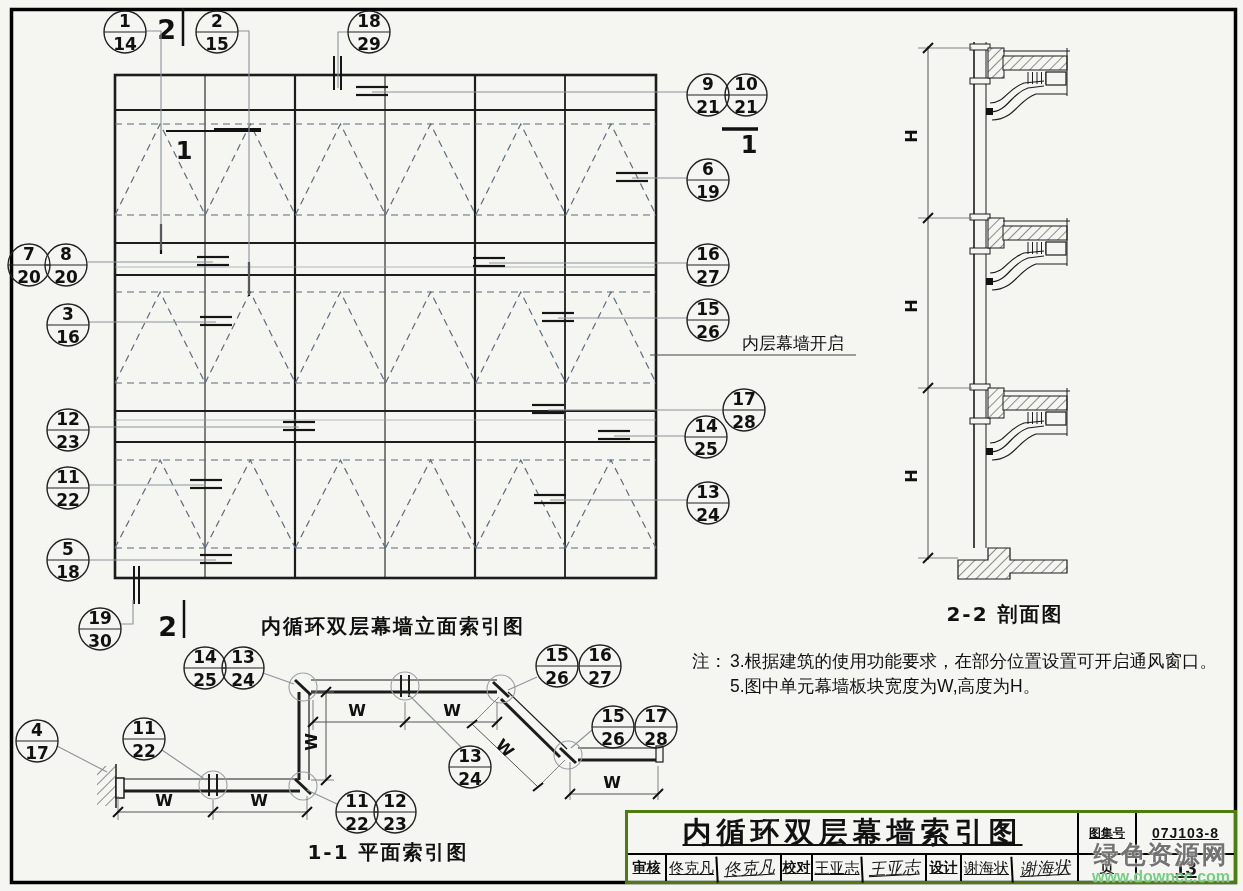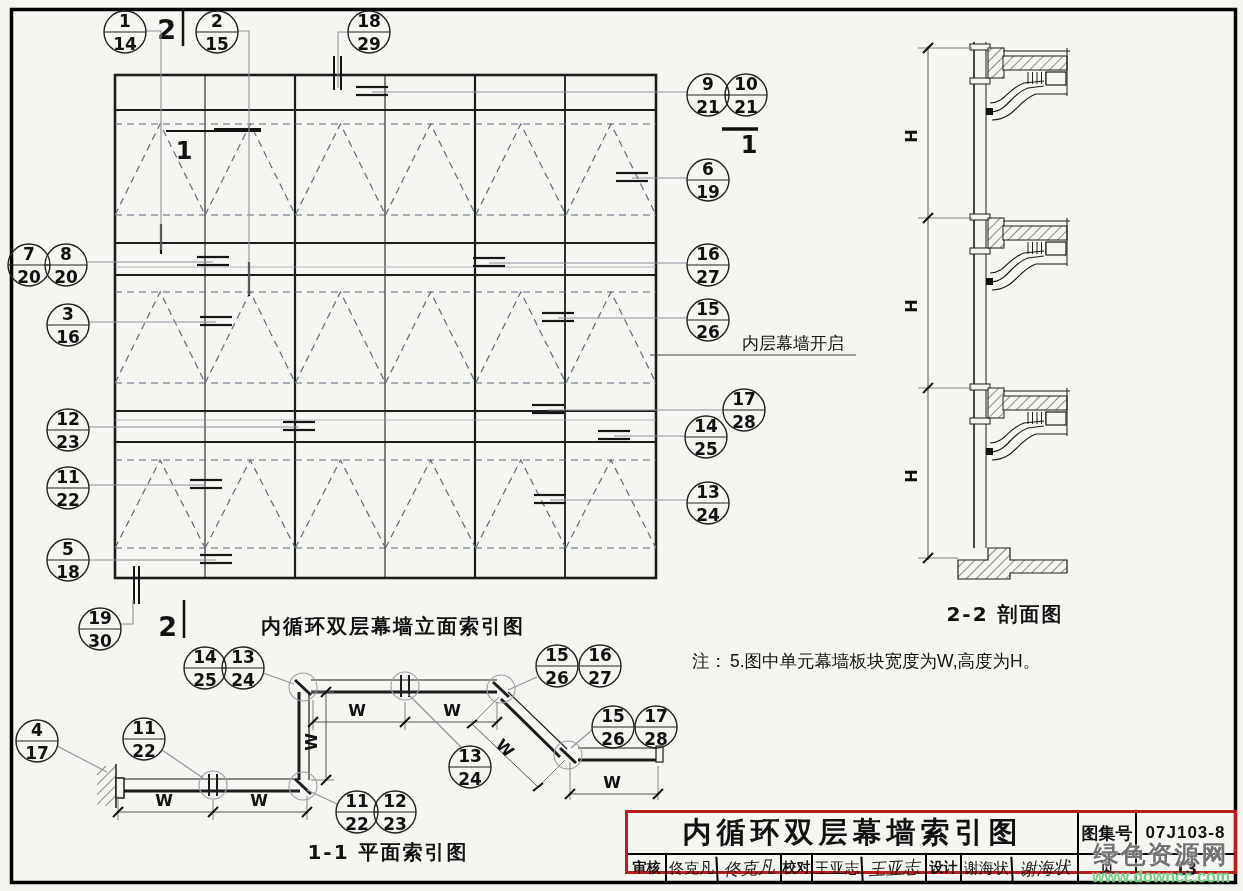--- a/index.html
+++ b/index.html
@@ -5,31 +5,31 @@
   html,body{margin:0;padding:0;background:#e8e8e6;}
   .page{position:relative;width:1243px;height:891px;background:#f5f5f2;overflow:hidden;
         font-family:"Liberation Sans","DejaVu Sans",sans-serif;color:#111;}
   svg{position:absolute;left:0;top:0;}
   svg text{font-family:"DejaVu Sans","Liberation Sans",sans-serif;fill:#111;}
   .notes{position:absolute;left:692px;top:649px;width:546px;display:flex;
          font-size:17.5px;line-height:25px;color:#101010;}
   .notes-prefix{flex:0 0 38px;}
   .notes-items{flex:1;}
   
-  .tb{position:absolute;left:625px;top:810px;width:612px;height:64px;border:3px solid #b91c1c;
-      box-sizing:border-box;background:transparent;}
+  .tb{position:absolute;left:625px;top:810px;width:612px;height:74px;border:3px solid #4d7c0f;
+      box-sizing:border-box;background:transparent;text-decoration:underline;}
   .tb-row{display:flex;box-sizing:border-box;}
   .tb-row-top{height:40px;}
   .tb-row-bot{height:28px;border-top:2px solid #000;}
   .tb-cell{box-sizing:border-box;border-left:2px solid #000;display:flex;align-items:center;
            justify-content:center;overflow:hidden;white-space:nowrap;}
   .tb-cell:first-child{border-left:none;}
   .tb-title{font-size:29px;font-weight:bold;letter-spacing:5px;}
-  .tb-atlas-label{font-size:17px;font-weight:bold;}
-  .tb-atlas-no{font-size:17px;font-weight:bold;letter-spacing:1px;}
+  .tb-atlas-label{font-size:12px;font-weight:bold;}
+  .tb-atlas-no{font-size:14px;font-weight:bold;letter-spacing:1px;}
   .tb-label{font-size:14px;font-weight:bold;}
   .tb-name{font-size:15px;}
   .tb-sig{font-size:17px;font-family:"DejaVu Serif","Liberation Serif",serif;
           font-style:italic;transform:rotate(-3deg);color:#1c1c1c;}
   .tb-page-no{font-size:20px;font-weight:bold;}
   
   .wm{position:absolute;left:1080px;top:838px;width:162px;text-align:center;z-index:6;
       pointer-events:none;}
   .wm-site{font-size:25px;font-weight:bold;letter-spacing:2px;color:#737373;
            text-shadow:0 0 3px rgba(255,255,255,.95),0 0 1px #fff;}
@@ -491,20 +491,21 @@
             <text x="656" y="722" font-size="17" font-weight="600" text-anchor="middle">17</text>
             <text x="656" y="745" font-size="17" font-weight="600" text-anchor="middle">28</text>
           </g>
         </g>
     </g>
   </svg>
 
   <div class="notes">
     <div class="notes-prefix">注：</div>
     <div class="notes-items">
+      <div>3.根据建筑的使用功能要求，在部分位置设置可开启通风窗口。</div>
       <div>5.图中单元幕墙板块宽度为W,高度为H。</div>
     </div>
   </div>
 
   <div class="tb">
     <div class="tb-row tb-row-top">
       <div class="tb-cell tb-title" style="width:449px;">内循环双层幕墙索引图</div>
       <div class="tb-cell tb-atlas-label" style="width:58px;">图集号</div>
       <div class="tb-cell tb-atlas-no" style="width:99px;">07J103-8</div>
     </div>

